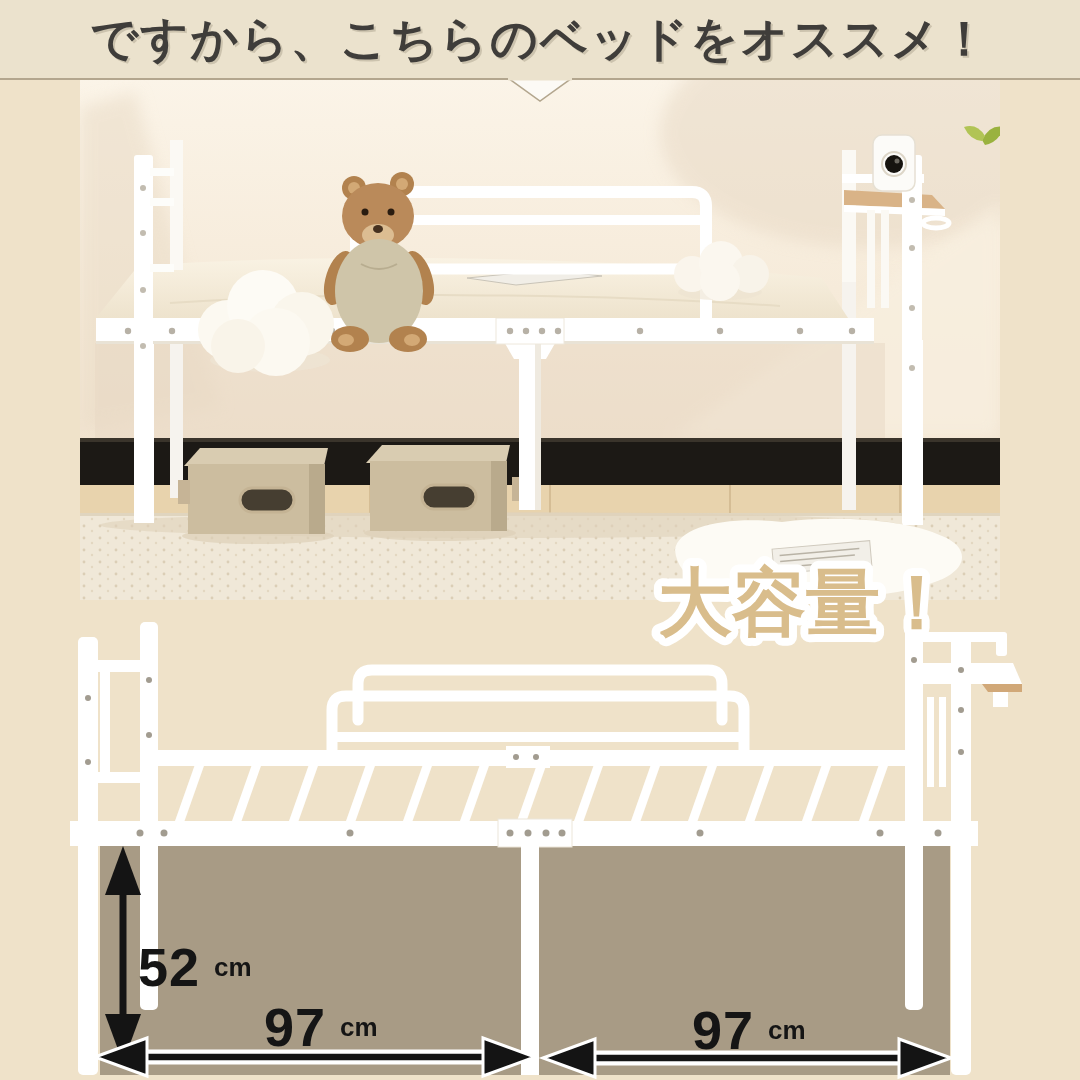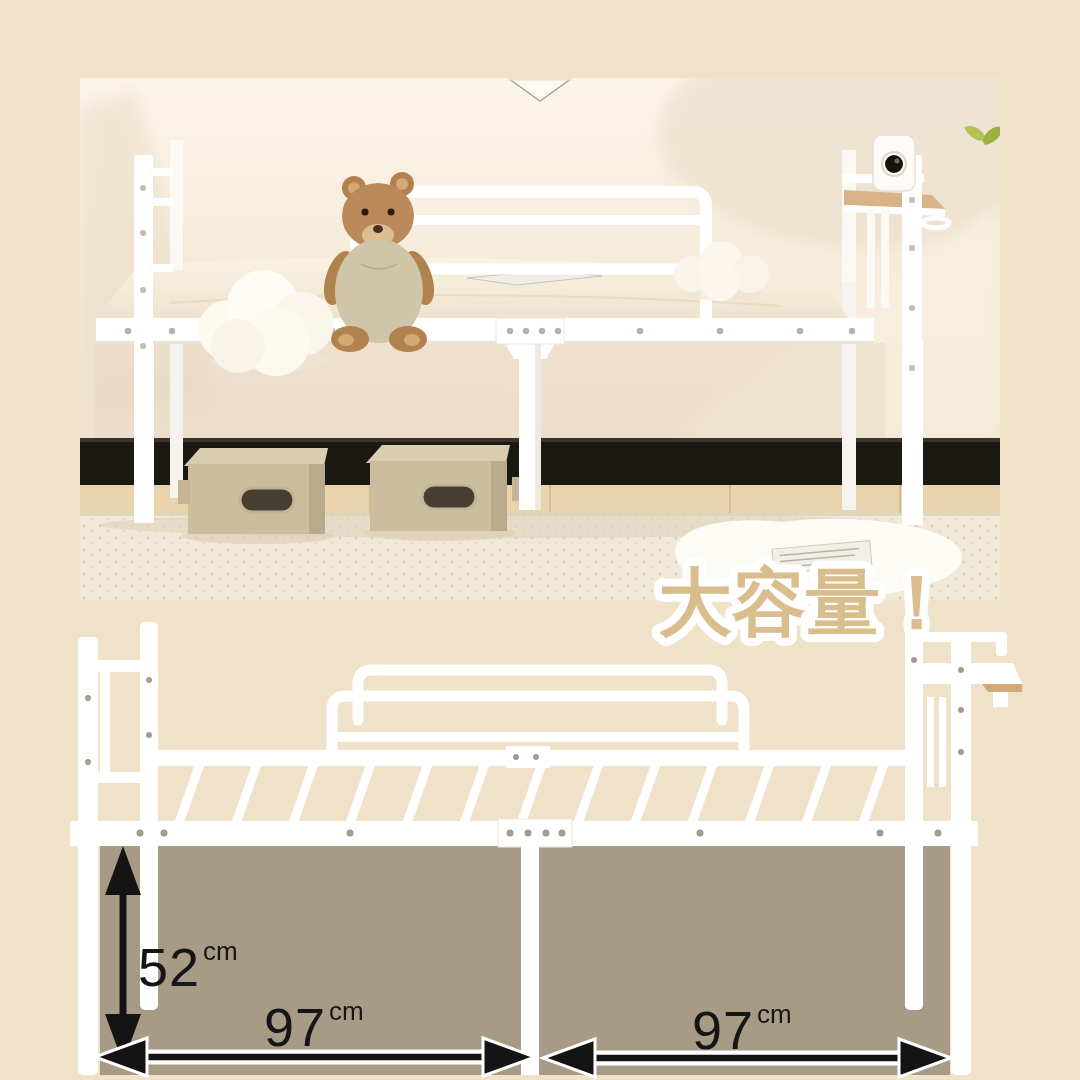--- a/index.html
+++ b/index.html
@@ -19,34 +19,37 @@
     text-shadow:2px 2px 0 rgba(125,114,94,.28);white-space:nowrap;
   }
   #tail{position:absolute;left:508px;top:78px;z-index:6;}
   
   #photo{position:absolute;left:80px;top:78px;width:920px;height:522px;z-index:1;}
   
   #badge{position:absolute;left:648px;top:542px;width:316px;height:112px;z-index:7;}
   
   #diagram{position:absolute;left:0;top:600px;width:1080px;height:480px;z-index:2;}
   .dim-label{
-    position:absolute;display:flex;align-items:flex-start;gap:3px;
-    color:#151515;font-weight:400;z-index:8;white-space:nowrap;
+    position:absolute;display:flex;align-items:center;gap:14px;
+    color:#151515;font-weight:700;z-index:8;white-space:nowrap;
   }
   .dim-label .val{font-size:54px;letter-spacing:1px;}
   .dim-label .unit{font-size:26px;}
   #dim-height{left:138px;top:936px;}
   #dim-w-left{left:264px;top:996px;}
   #dim-w-right{left:692px;top:999px;}
 </style>
 </head>
 <body>
 
 <div id="page">
 
+  <div id="band">
+    <div id="headline">ですから、こちらのベッドをオススメ！</div>
+  </div>
   <svg id="tail" width="64" height="24" viewBox="0 0 64 24">
     <polygon points="0,0 64,0 32,23" fill="#fcfaf5" stroke="#b3a68e" stroke-width="1.5"></polygon>
     <rect x="0" y="0" width="64" height="2.5" fill="#ebe2cd"></rect>
   </svg>
 
   <svg id="photo" viewBox="0 0 920 522">
     <defs>
       <linearGradient id="wallGrad" x1="0" y1="0" x2="0" y2="1">
         <stop offset="0" stop-color="#fbf4e8"></stop>
           <stop offset=".7" stop-color="#f5e9d7"></stop>

